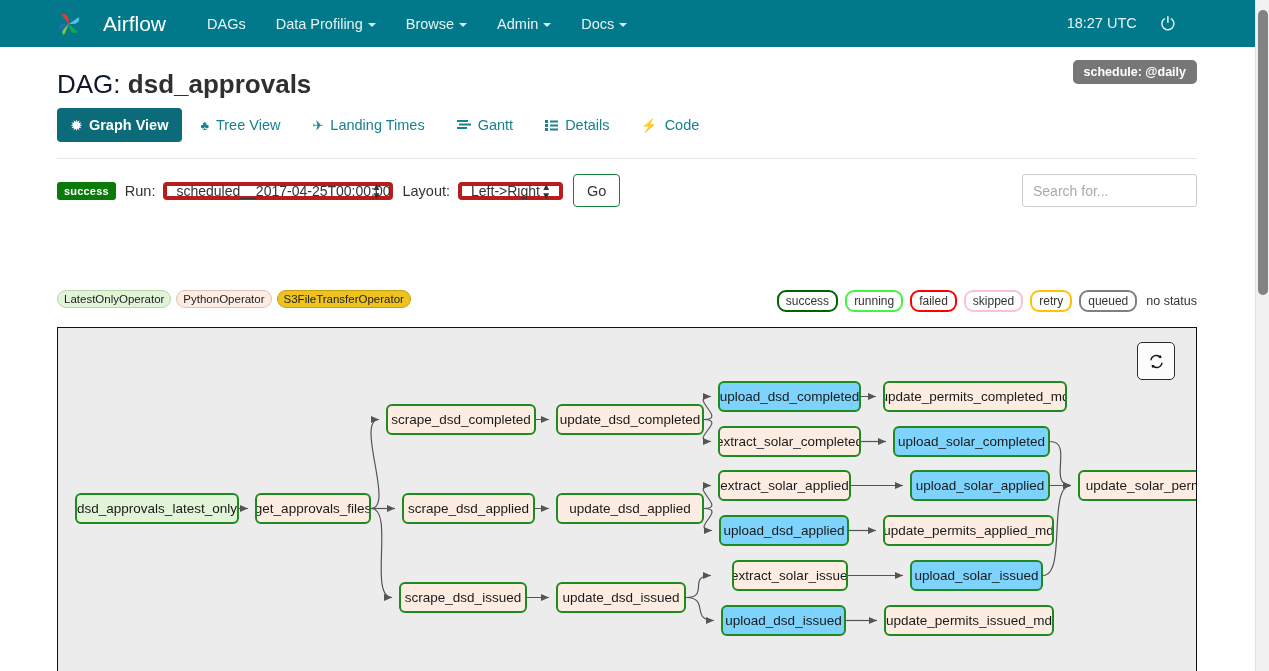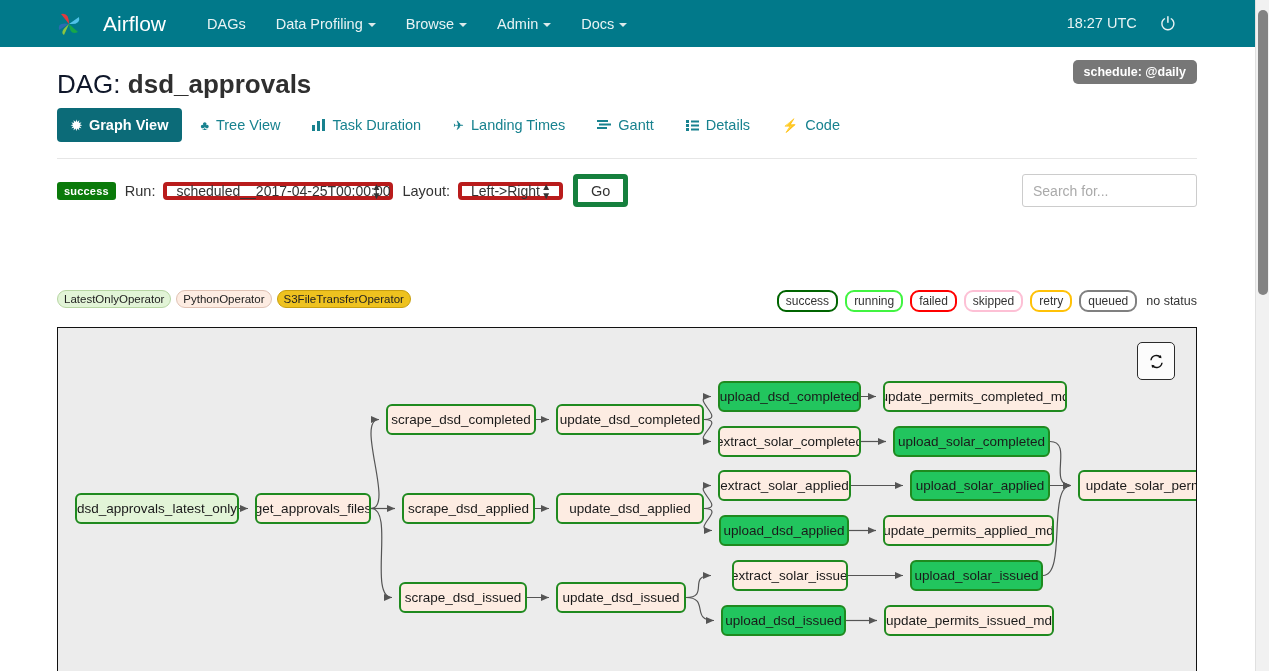--- a/index.html
+++ b/index.html
@@ -86,21 +86,21 @@
     border:4px solid #b91c1c; border-radius:4px; background:#fff;
     height:18px; padding: 0 24px 0 9px;
     font-size:14px; color:#333; position:relative; display:flex; align-items:center;
     cursor:pointer; white-space:nowrap;
   }
   .sel .spin {
     position:absolute; right:8px; top:50%; transform:translateY(-50%);
     font-size:10px; line-height:9px; color:#333; text-align:center;
   }
   .go-btn {
-    border:5px solid #15803d; border-radius:4px; background:#fff;
+    border:1px solid #15803d; border-radius:4px; background:#fff;
     height:33px; padding: 0 13px; margin-left:10px;
     font-size:14.5px; color:#333; cursor:pointer;
     display:flex; align-items:center;
   }
   .search-box {
     position:absolute; right:58px; top:127px;
     width:175px; height:33px;
     border:1px solid #ccc; border-radius:3px; background:#fff;
     padding: 0 10px; font-size:14px; color:#333;
     font-family:"Liberation Sans", sans-serif;
@@ -138,21 +138,21 @@
 
   .node {
     position:absolute;
     border:2px solid #1f8a1f; border-radius:6px;
     display:flex; align-items:center; justify-content:center;
     font-size:13.5px; color:#1a1a1a; white-space:nowrap;
     cursor:pointer; overflow:hidden;
   }
   .node.python { background:#fdece2; }
   .node.latest { background:#e2f4d7; }
-  .node.s3 { background:#22c55e; }
+  .node.s3 { background:#7dd3fc; }
 
   
   .scrollbar-track {
     position:absolute; right:0; top:0; width:14px; height:671px;
     background:#f1f1f1; border-left:1px solid #e0e0e0;
   }
   .scrollbar-thumb {
     position:absolute; left:2px; top:10px; width:10px; height:285px;
     background:#838383; border-radius:5px;
   }
@@ -205,30 +205,20 @@
   <div class="schedule-badge">schedule: @daily</div>
 
   <div class="tabs">
     <div class="tab active">
       <span class="tab-icon">✹</span>
       <span>Graph View</span>
     </div>
     <div class="tab">
       <span class="tab-icon">♣</span>
       <span>Tree View</span>
-    </div>
-    <div class="tab">
-      <span class="tab-icon">
-        <svg width="13" height="12" viewBox="0 0 13 12">
-            <rect x="0" y="6" width="3" height="6" fill="#18828f"></rect>
-            <rect x="5" y="2" width="3" height="10" fill="#18828f"></rect>
-            <rect x="10" y="0" width="3" height="12" fill="#18828f"></rect>
-          </svg>
-      </span>
-      <span>Task Duration</span>
     </div>
     <div class="tab">
       <span class="tab-icon">✈</span>
       <span>Landing Times</span>
     </div>
     <div class="tab">
       <span class="tab-icon">
         <svg width="14" height="11" viewBox="0 0 14 11">
             <rect x="0" y="0" width="11" height="2" fill="#18828f"></rect>
             <rect x="2" y="3.5" width="12" height="2" fill="#18828f"></rect>

